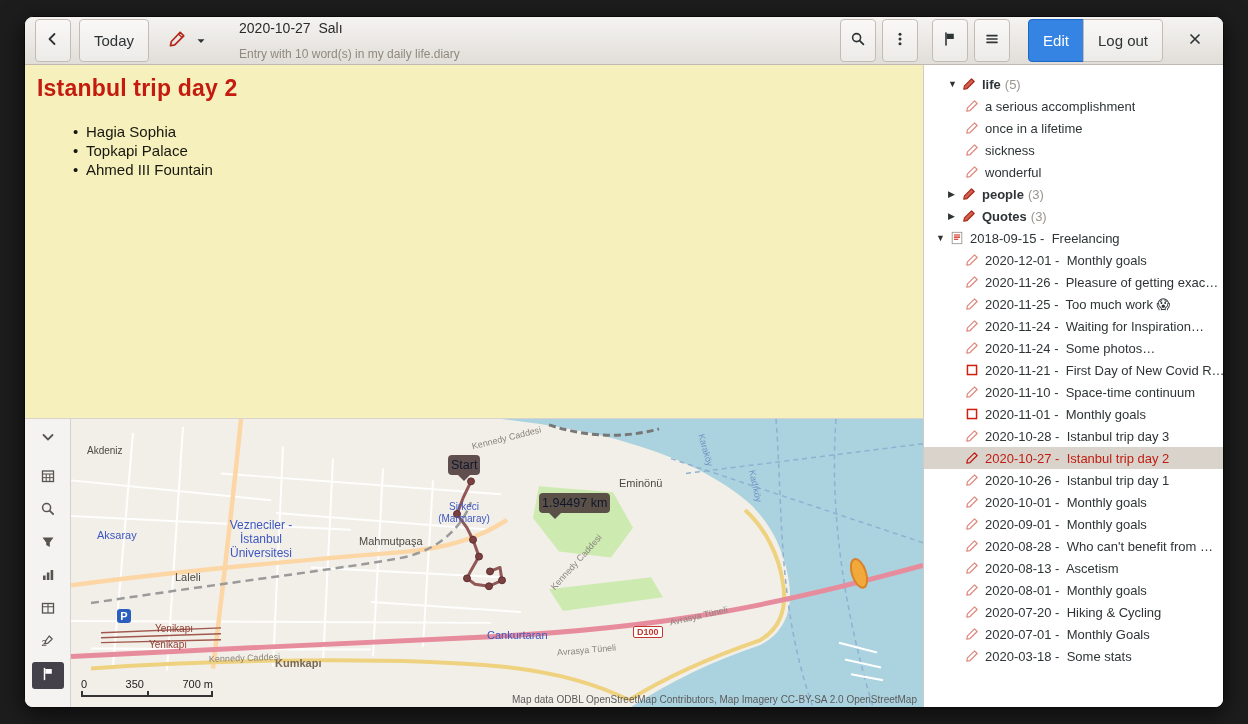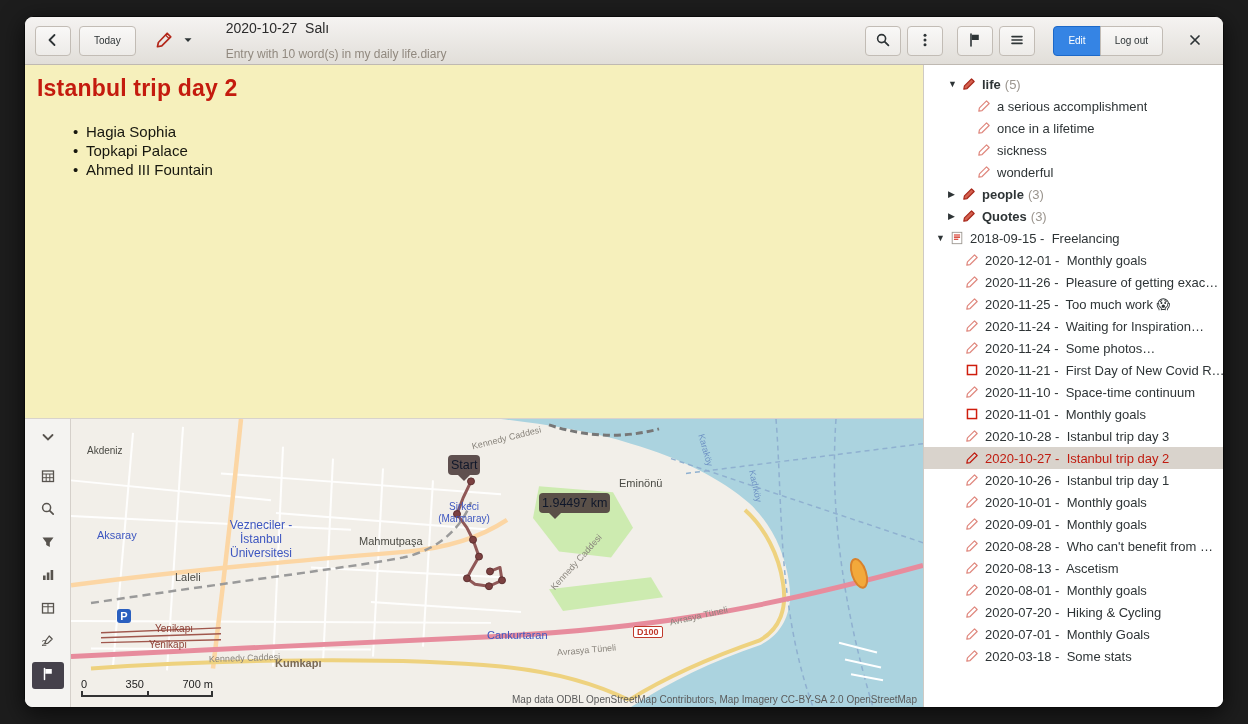--- a/index.html
+++ b/index.html
@@ -2,22 +2,22 @@
 <html><head>
 <meta charset="utf-8">
 <style>
   *{margin:0;padding:0;box-sizing:border-box}
   html,body{width:1248px;height:724px;background:#1d1d1d;font-family:"Liberation Sans","DejaVu Sans",sans-serif;overflow:hidden}
   .window{position:absolute;left:24px;top:16px;width:1200px;height:692px;border-radius:9px;overflow:hidden;
           background:#fff;box-shadow:0 6px 24px rgba(0,0,0,.65);border:1px solid #0a0a0a;display:flex;flex-direction:column}
   
   .headerbar{flex:0 0 48px;background:linear-gradient(#f5f3f1,#e1ded9);border-bottom:1px solid #bfb9b2;
              display:flex;align-items:center;padding:0 10px}
-  .btn{height:30px;min-width:33px;padding:0 14px;border:1px solid #c2bcb5;border-radius:4px;
-       background:linear-gradient(#f9f8f7,#edebe8);color:#2e3436;font-size:10px;
+  .btn{height:43px;min-width:33px;padding:0 14px;border:1px solid #c2bcb5;border-radius:4px;
+       background:linear-gradient(#f9f8f7,#edebe8);color:#2e3436;font-size:15px;
        display:inline-flex;align-items:center;justify-content:center;white-space:nowrap;cursor:pointer}
   .icon-btn{width:36px;padding:0}
   .flat{border-color:transparent;background:transparent;box-shadow:none}
   .title-block{margin-left:22px;display:flex;flex-direction:column;justify-content:center}
   .hb-title{font-weight:normal;font-size:14px;color:#2b2b2b;white-space:pre}
   .hb-subtitle{font-size:12px;color:#91897f;margin-top:11px}
   .spacer{flex:1}
   .linked{display:inline-flex}
   .linked .btn{border-radius:0;margin-left:-1px}
   .linked .btn:first-child{border-radius:4px 0 0 4px;margin-left:0}
@@ -61,21 +61,21 @@
   .scale .bar{width:132px;height:6px;border-bottom:2px solid #333;border-left:2px solid #333;border-right:2px solid #333;position:relative}
   .scale .bar::before{content:"";position:absolute;left:50%;top:0;width:2px;height:6px;background:#333}
   .attr{position:absolute;right:6px;bottom:2px;font-size:10px;color:#5b5b5b;z-index:4}
   
   .sidebar{flex:1;background:#fff;border-left:1px solid #cfcac4;overflow:hidden;padding-top:8px;
            font-size:13px;color:#2e3436}
   .row{display:flex;align-items:center;height:22px;padding-left:24px;cursor:pointer}
   .row .exp{width:13px;font-size:9px;color:#2e3436;flex:0 0 13px}
   .row .ic{width:16px;height:16px;display:flex;align-items:center;justify-content:center;margin-right:5px;flex:0 0 16px}
   .row .lbl{white-space:pre;overflow:hidden}
-  .row.child{padding-left:52px}
+  .row.child{padding-left:40px}
   .row.entry-row{padding-left:40px}
   .row.diary-row{padding-left:12px}
   .row.selected{background:#d9d3cc;color:#c01c10}
   .tagname{font-weight:bold;white-space:pre}
   .count{color:#9b958e;margin-left:4px}
 </style>
 </head>
 <body>
 
 <div class="window">

